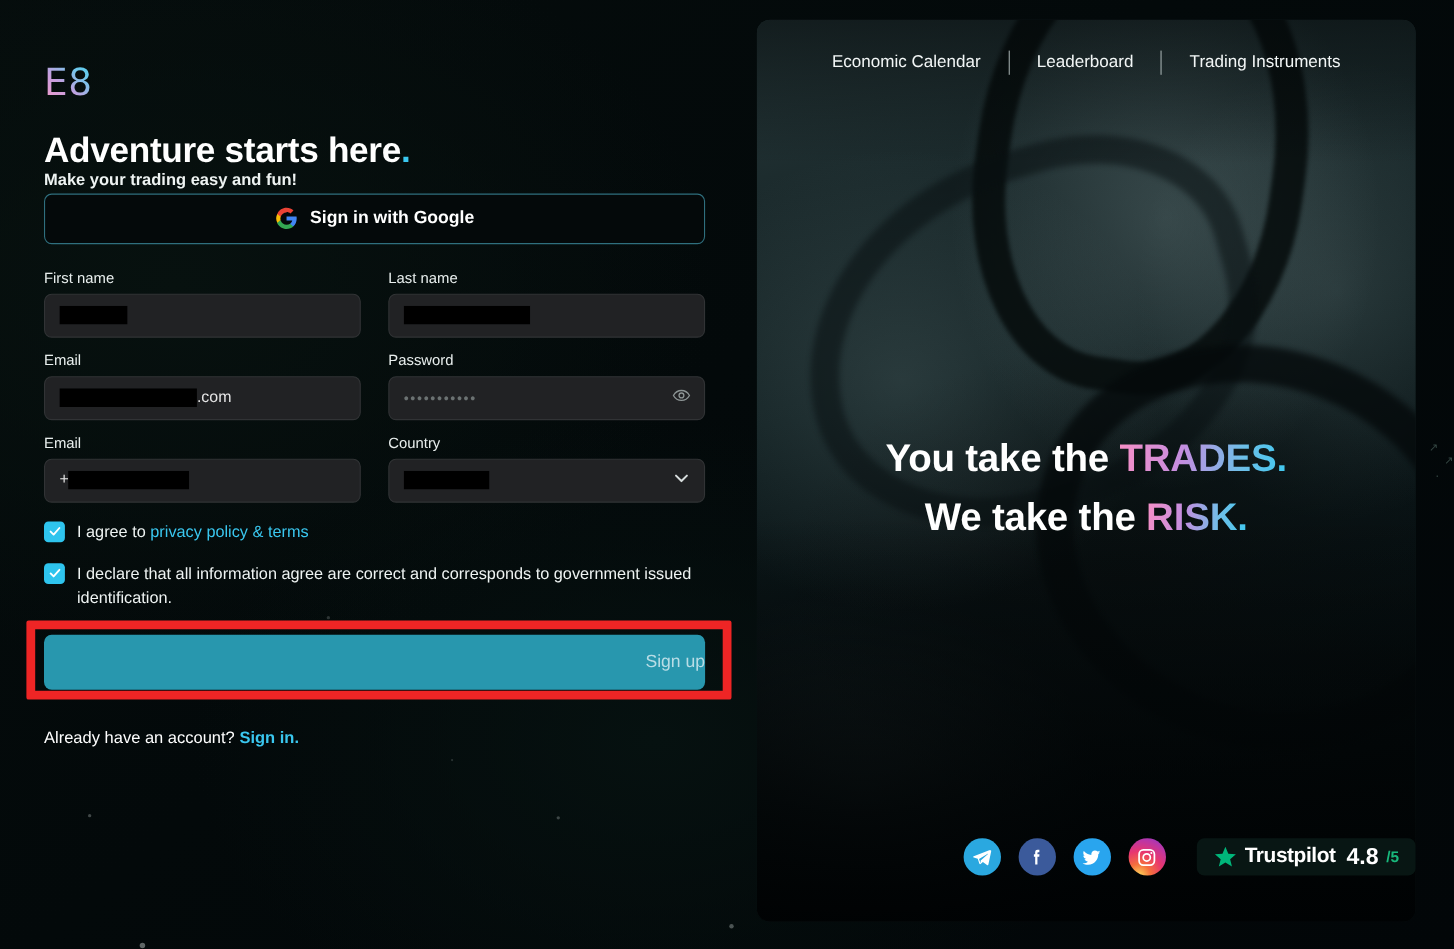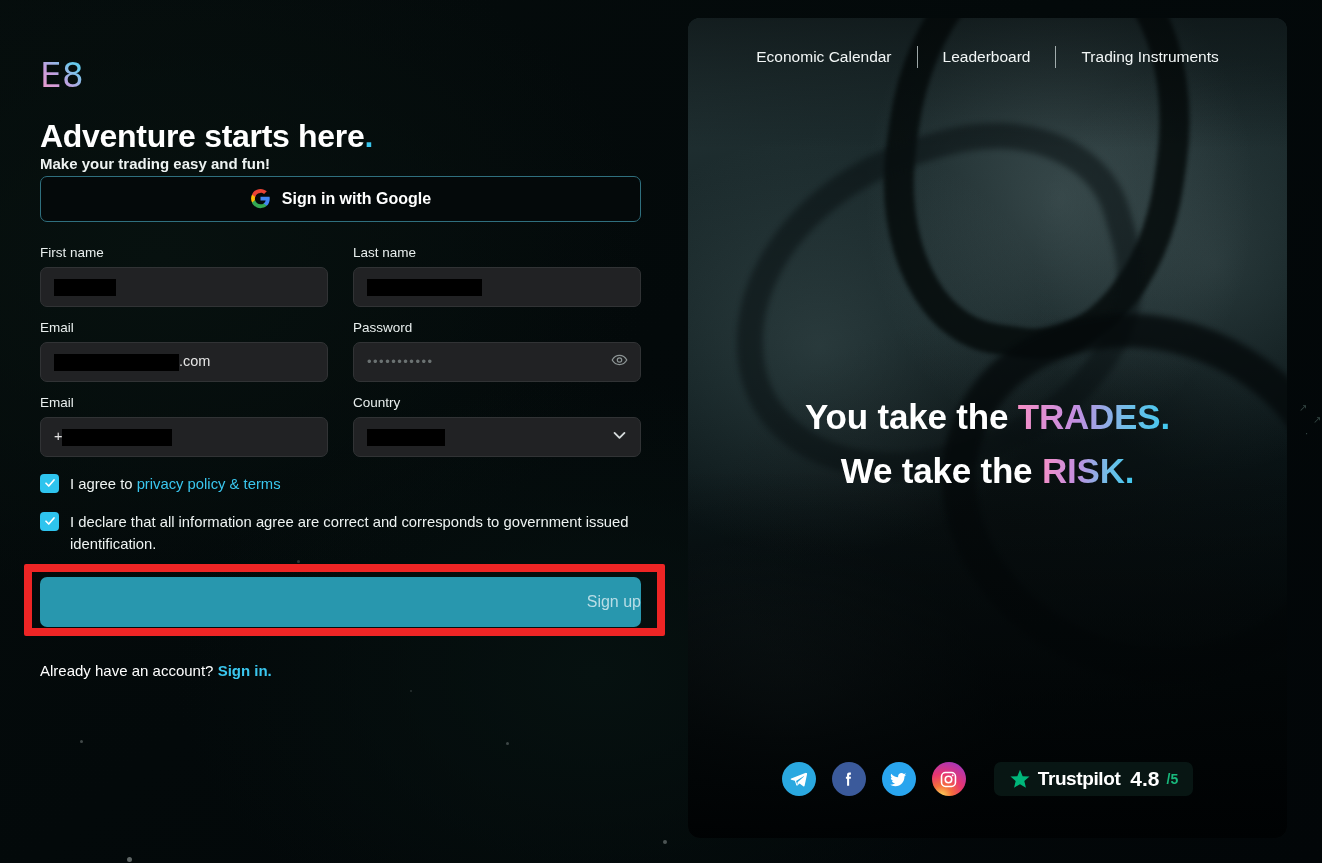--- a/index.html
+++ b/index.html
@@ -326,21 +326,21 @@
     color: transparent;
   }
 
   .hero-bottom {
     position: absolute;
     bottom: 42px;
     left: 0;
     width: 100%;
     display: flex;
     align-items: center;
-    justify-content: center;
+    justify-content: flex-end;
     gap: 16px;
   }
   .social {
     width: 34px;
     height: 34px;
     border-radius: 50%;
     display: flex;
     align-items: center;
     justify-content: center;
     cursor: pointer;

